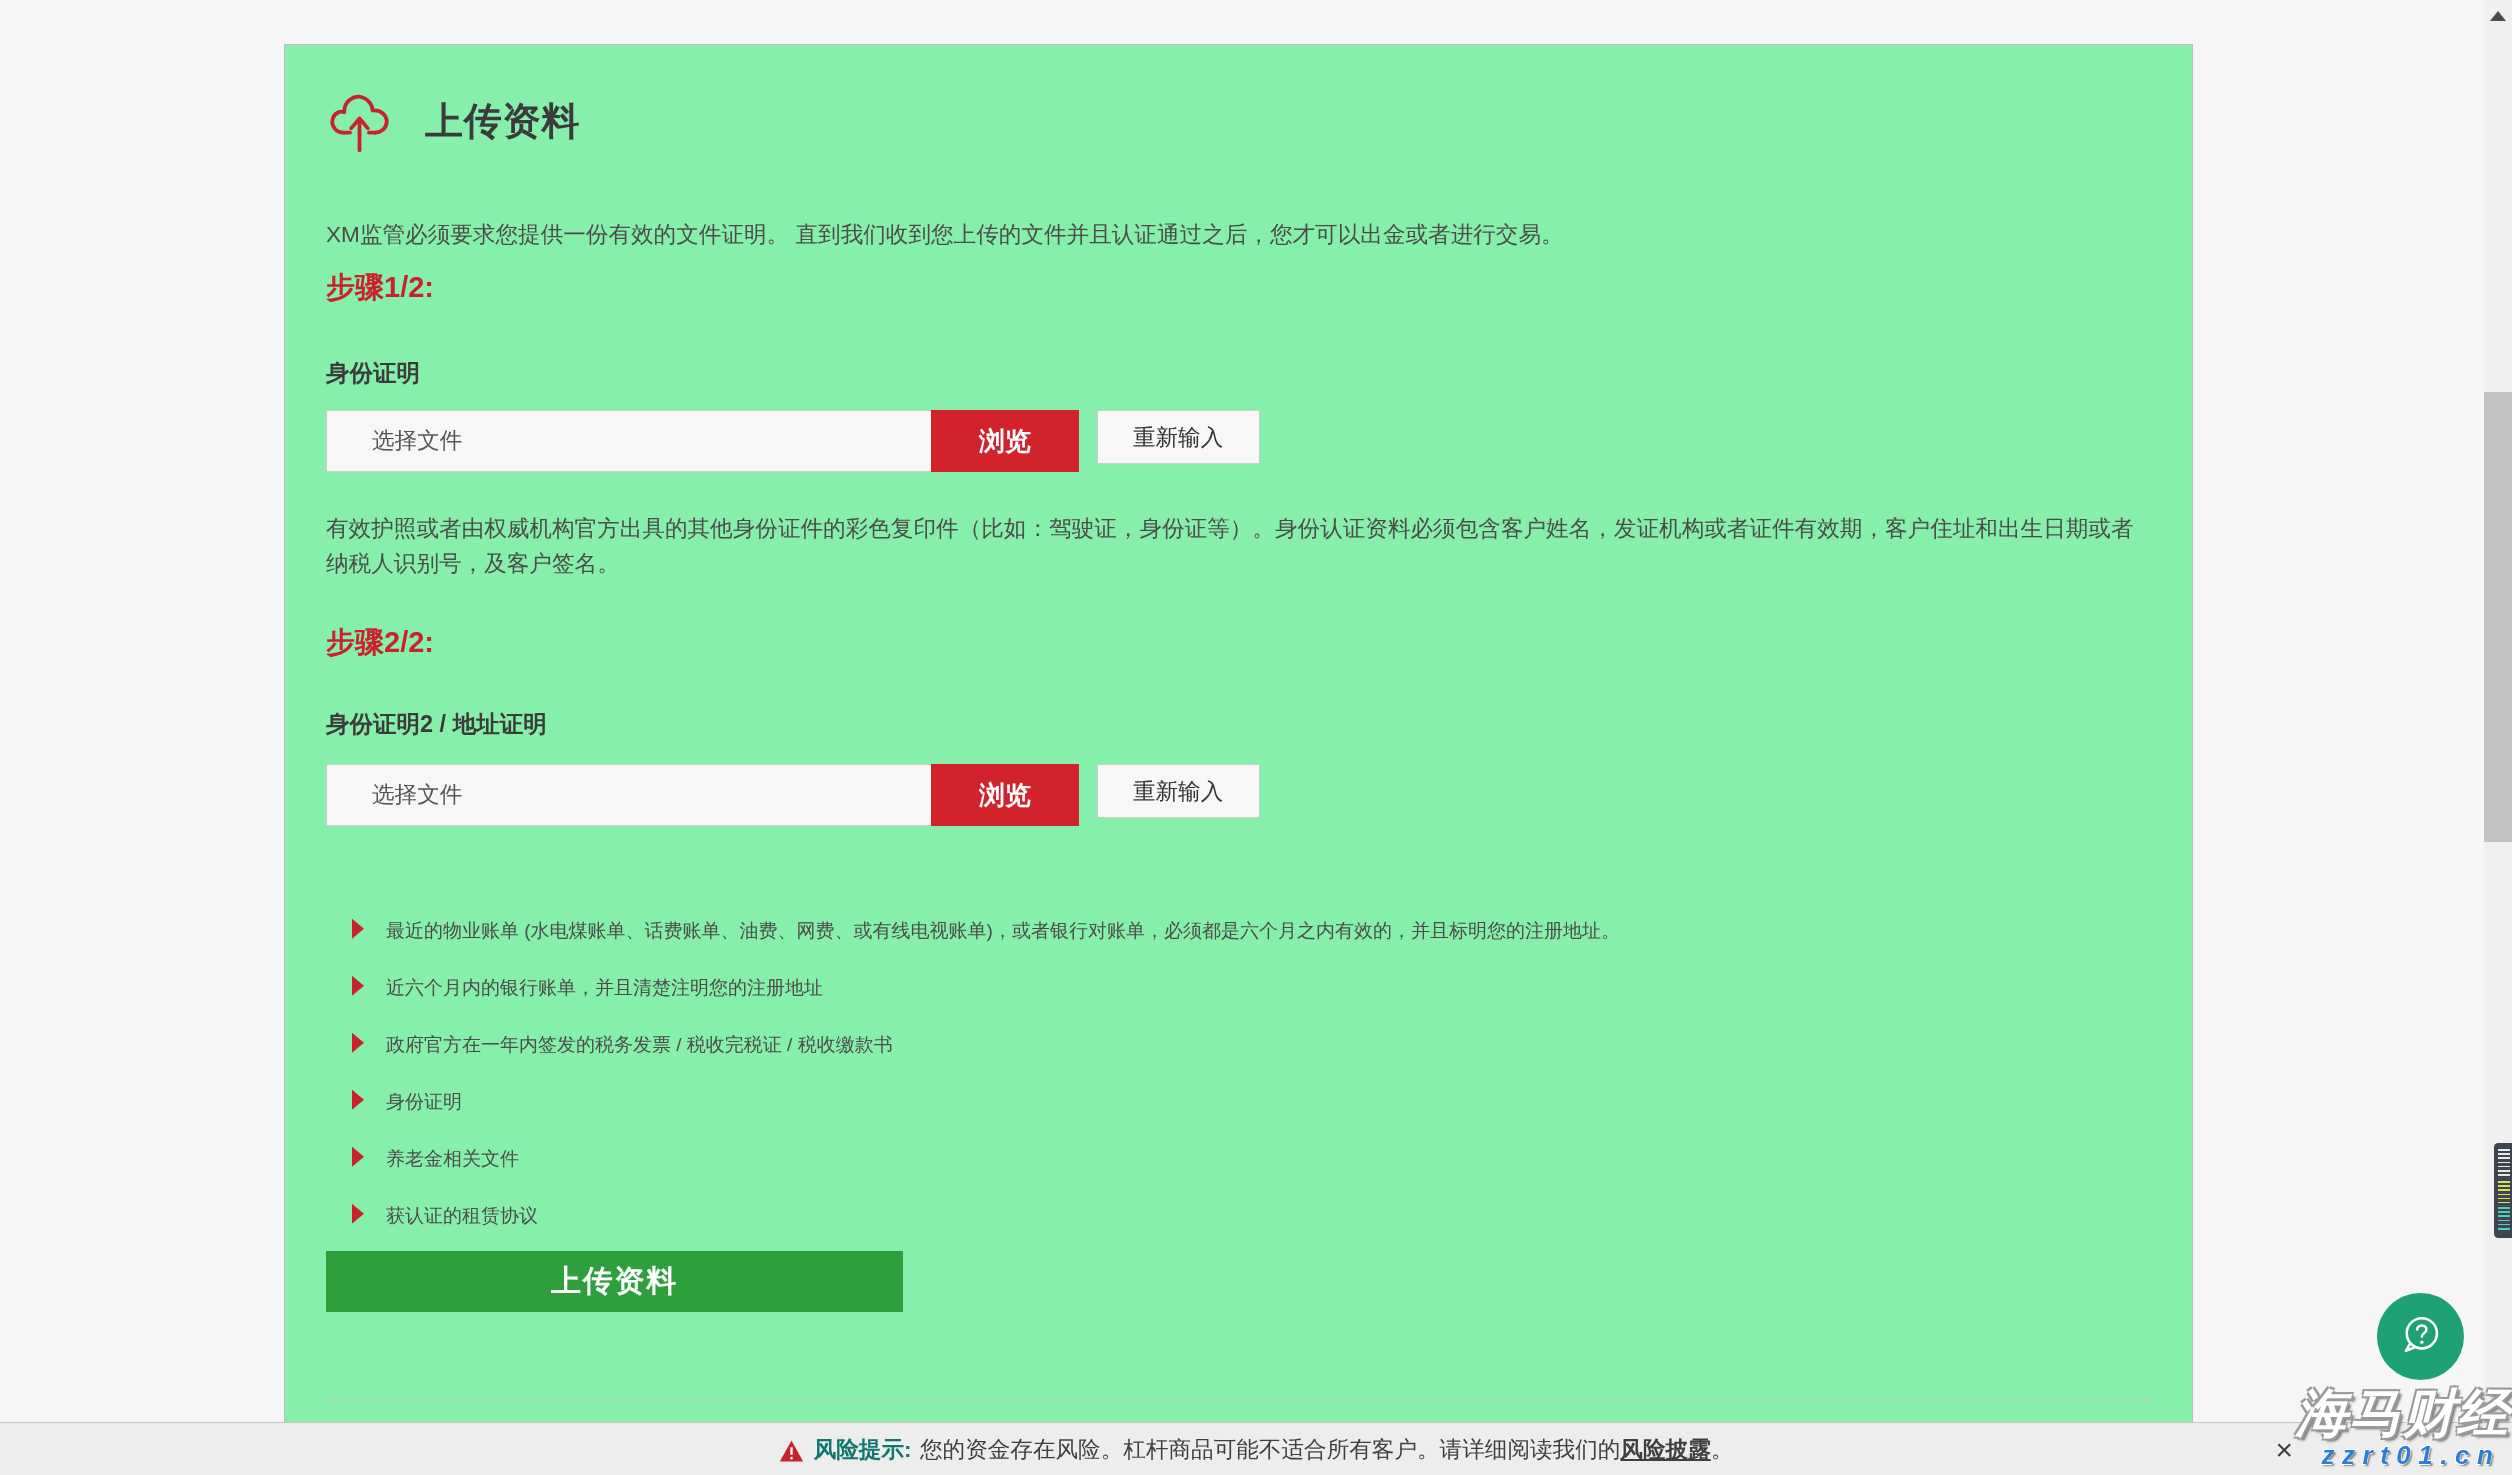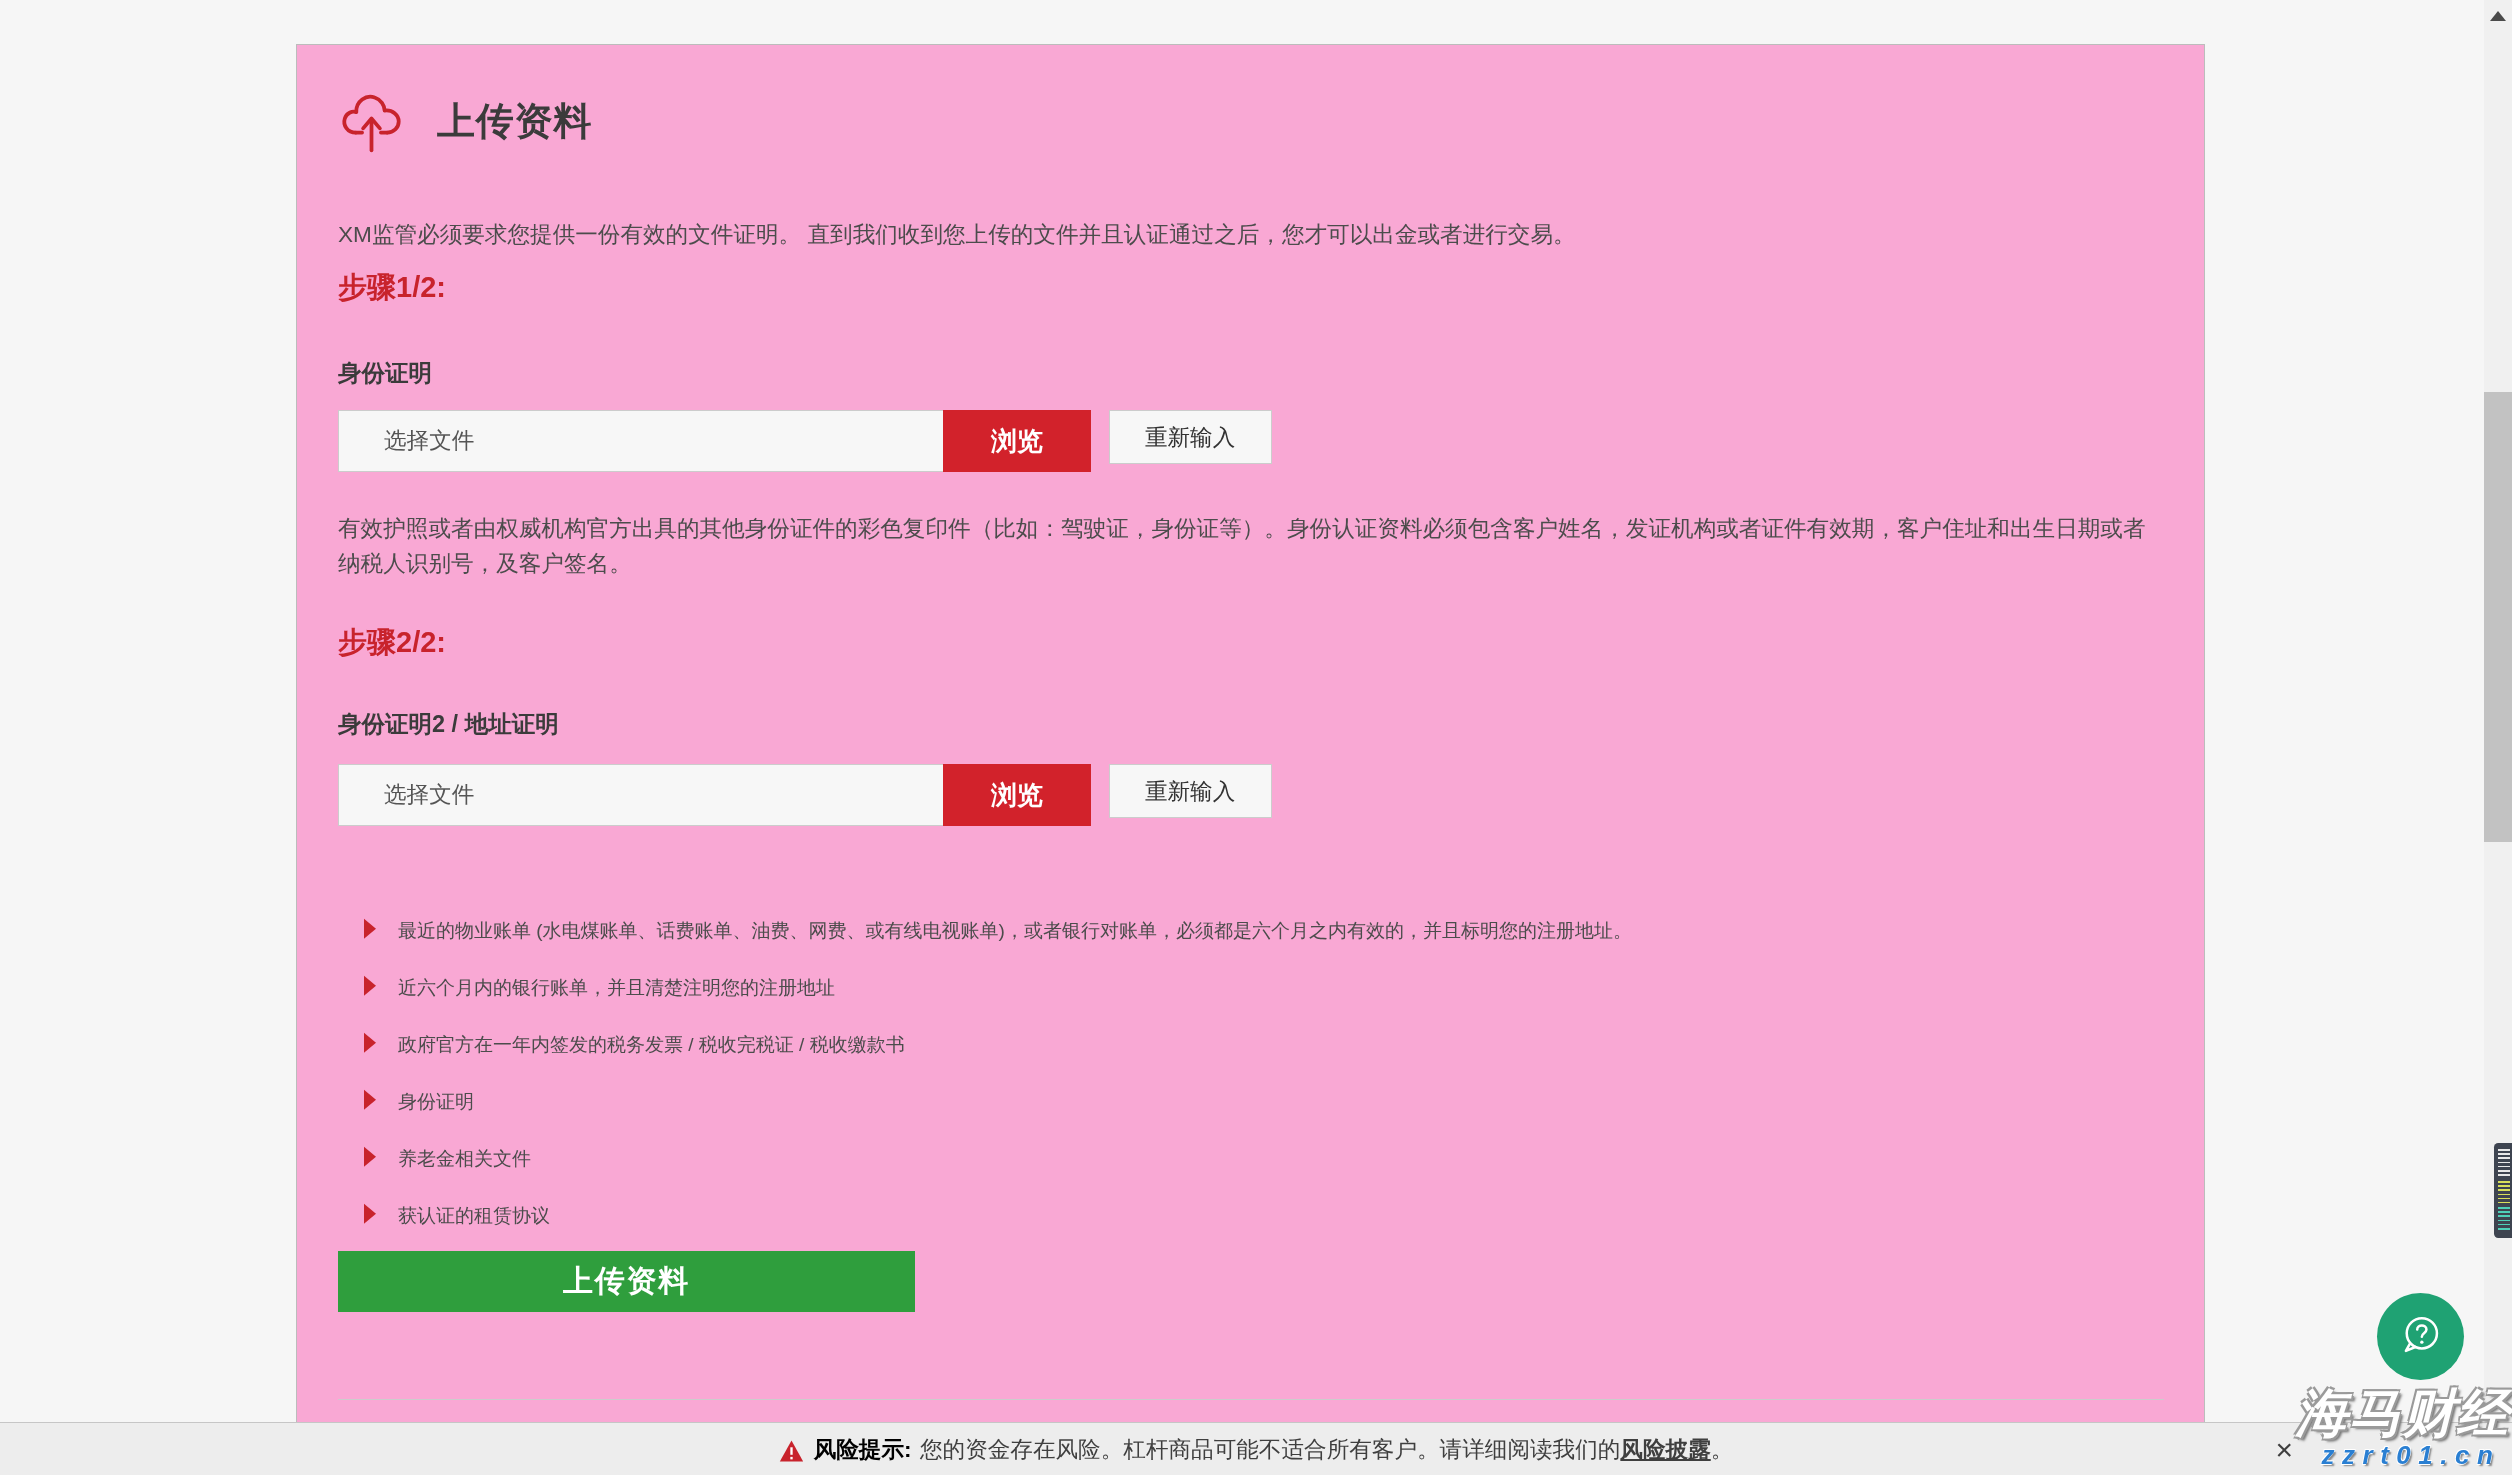--- a/index.html
+++ b/index.html
@@ -33,23 +33,23 @@
     border-bottom: 10px solid #4a4a4a;
   }
   .scroll-thumb {
     position: absolute; left: 0; top: 392px;
     width: 28px; height: 450px;
     background: #c2c2c2;
   }
 
   
   .card {
-    position: absolute; left: 296px; top: 44px;
+    position: absolute; left: 284px; top: 44px;
     width: 1909px; height: 1432px;
-    background: #f9a8d4;
+    background: #86efac;
     border: 1.7px solid #bcbcbc;
     border-bottom: none;
     z-index: 2;
   }
 
   .hdr {
     position: absolute; left: 41px; top: 40px;
     display: flex; align-items: center;
   }
   .hdr-title {
@@ -154,21 +154,21 @@
   .footer {
     position: absolute; left: 0; top: 1422px;
     width: 2512px; height: 54px;
     background: #ededed;
     border-top: 1.7px solid #c6c6c6;
     z-index: 5;
     display: flex; align-items: center; justify-content: center;
     font-size: 22.6px; color: #3f3f3f;
   }
   .warn-icon { margin-right: 10px; display: inline-flex; transform: translateY(1.7px); }
-  .warn-label { color: #000000; font-weight: 700; margin-right: 8.4px; }
+  .warn-label { color: #0f766e; font-weight: 700; margin-right: 8.4px; }
   .warn-link { font-weight: 700; text-decoration: underline; color: #3f3f3f; }
   .footer-close {
     position: absolute; right: 219px; top: 50%;
     transform: translateY(-50%);
     font-size: 30px; color: #3f3f3f; font-weight: 400;
     background: none; border: none; cursor: pointer; line-height: 1;
     font-family: "Liberation Sans", sans-serif;
   }
 
   

